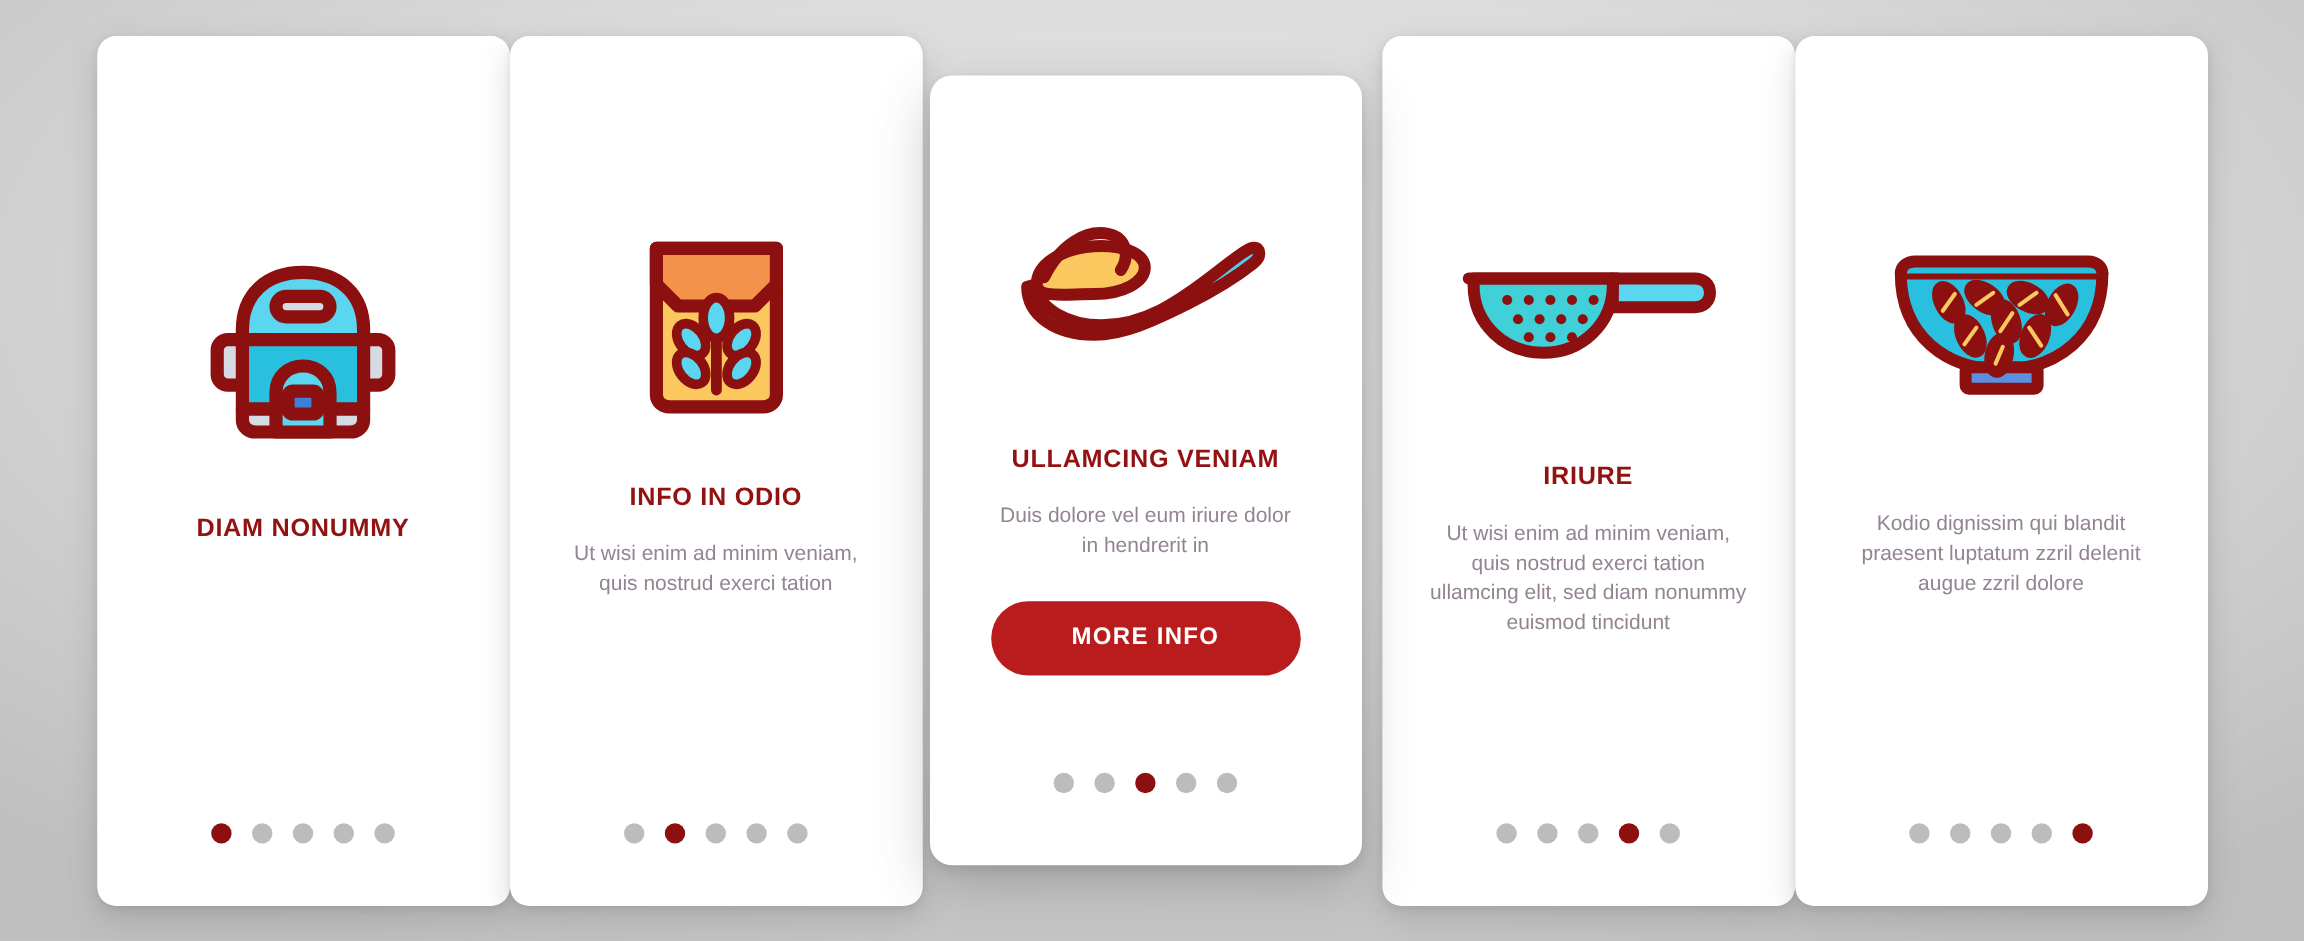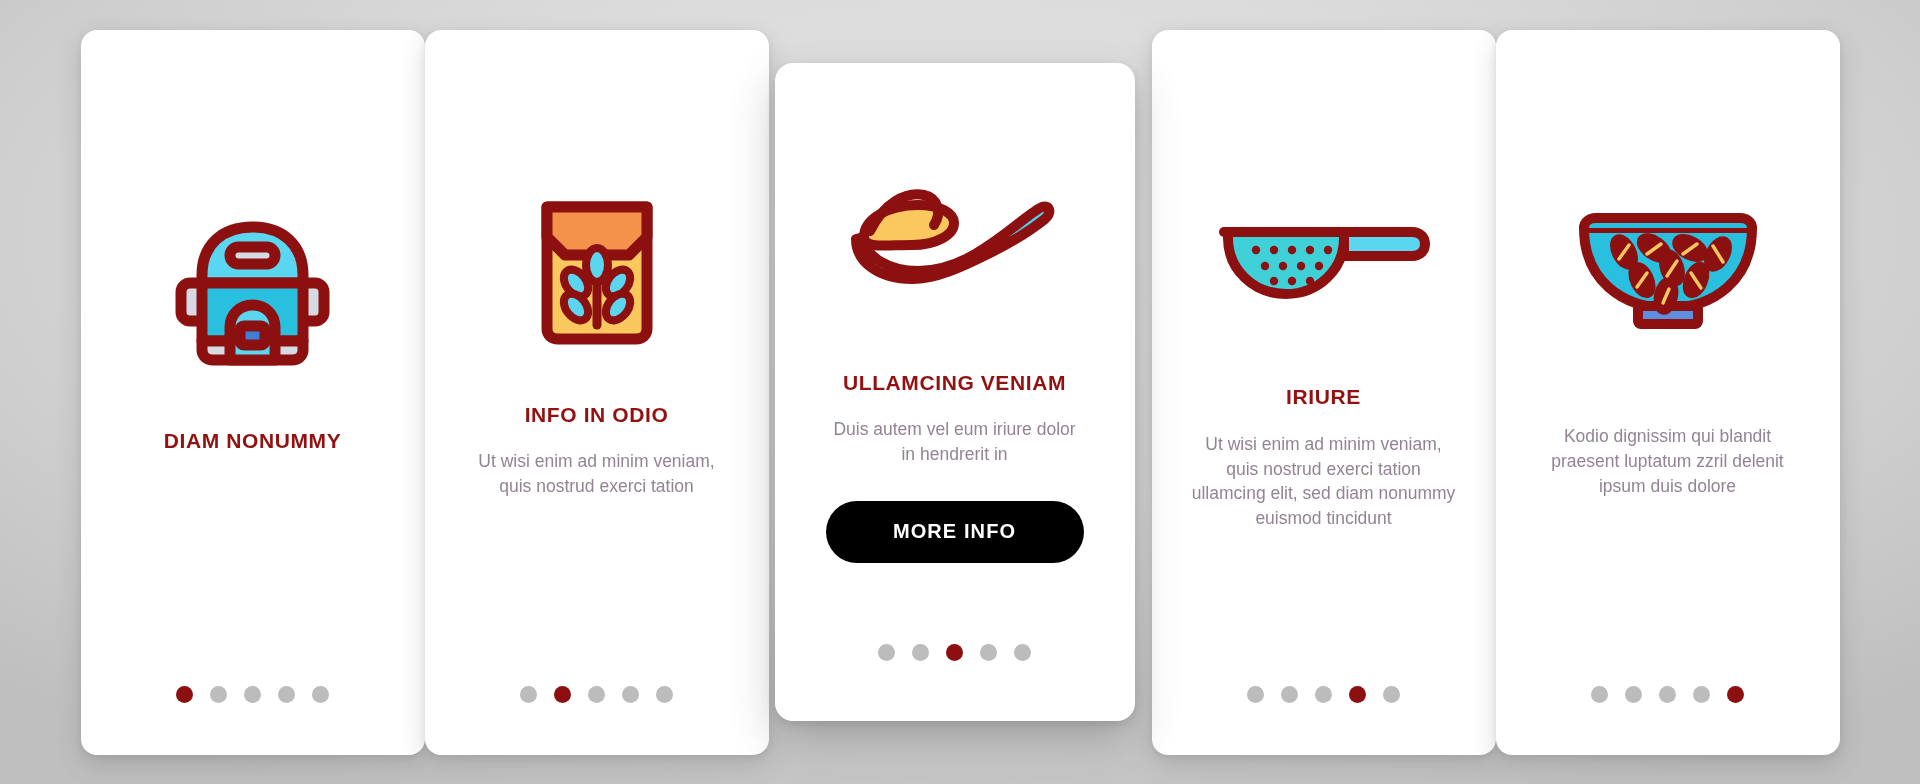--- a/index.html
+++ b/index.html
@@ -78,21 +78,21 @@
     max-width: 268px;
   }
   .card.featured .card-body { max-width: 250px; }
 
   .cta {
     margin-top: 34px;
     width: 258px;
     height: 62px;
     border: none;
     border-radius: 34px;
-    background: #000000;
+    background: #b91c1c;
     color: #ffffff;
     font-family: "Liberation Sans", sans-serif;
     font-size: 20px;
     font-weight: bold;
     letter-spacing: 1.1px;
     cursor: pointer;
     display: flex;
     align-items: center;
     justify-content: center;
     flex: 0 0 auto;
@@ -183,21 +183,21 @@
     <div class="icon-wrap">
       <svg width="210" height="120" viewBox="0 0 210 120" aria-hidden="true">
         <g fill="none" stroke="#8C1010" stroke-width="10" stroke-linejoin="round" stroke-linecap="round">
           <path d="M14 58 C14 78 40 92 68 92 C104 92 132 72 156 54 C172 42 186 30 192 28 C200 25 202 34 195 40 C180 52 160 64 140 74 C112 88 86 100 62 100 C30 100 6 84 6 60 Z" fill="#4FCDEC"></path>
           <path d="M14 58 C14 40 38 26 68 26 C90 26 104 34 104 44 C104 56 86 66 62 66 C36 66 14 70 14 58 Z" fill="#FBC85F"></path>
           <path d="M20 52 C34 24 56 12 74 16 C88 19 92 34 84 46" fill="none"></path>
         </g>
       </svg>
     </div>
     <div class="card-title">ULLAMCING VENIAM</div>
-    <div class="card-body">Duis autem vel eum iriure dolor in hendrerit in</div>
+    <div class="card-body">Duis dolore vel eum iriure dolor in hendrerit in</div>
     <button class="cta">MORE INFO</button>
     <div class="spacer-bottom"></div>
     <div class="dots">
       <span class="dot"></span>
       <span class="dot"></span>
       <span class="dot active"></span>
       <span class="dot"></span>
       <span class="dot"></span>
     </div>
     <div class="dots-pad"></div>
@@ -265,21 +265,21 @@
             <line x1="115" y1="52" x2="129" y2="42"></line>
             <line x1="145" y1="44" x2="155" y2="60"></line>
             <line x1="69" y1="85" x2="79" y2="71"></line>
             <line x1="99" y1="74" x2="109" y2="59"></line>
             <line x1="123" y1="71" x2="133" y2="86"></line>
             <line x1="95" y1="101" x2="101" y2="87"></line>
           </g>
         </g>
       </svg>
     </div>
-    <div class="card-body">Kodio dignissim qui blandit praesent luptatum zzril delenit ipsum duis dolore</div>
+    <div class="card-body">Kodio dignissim qui blandit praesent luptatum zzril delenit augue zzril dolore</div>
     <div class="spacer-bottom"></div>
     <div class="dots">
       <span class="dot"></span>
       <span class="dot"></span>
       <span class="dot"></span>
       <span class="dot"></span>
       <span class="dot active"></span>
     </div>
     <div class="dots-pad"></div>
   </div>

